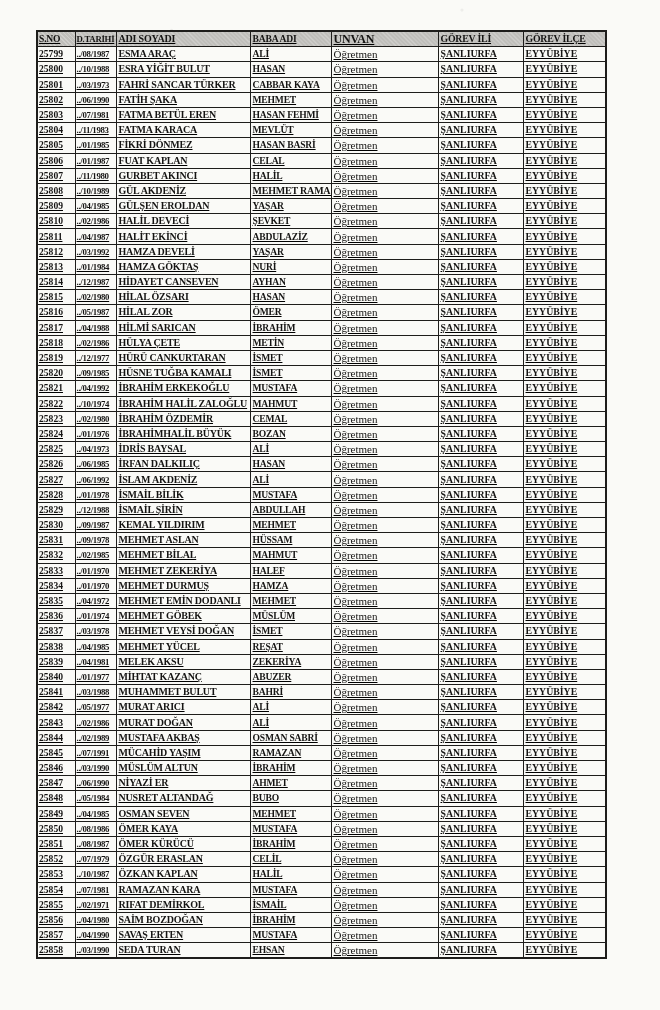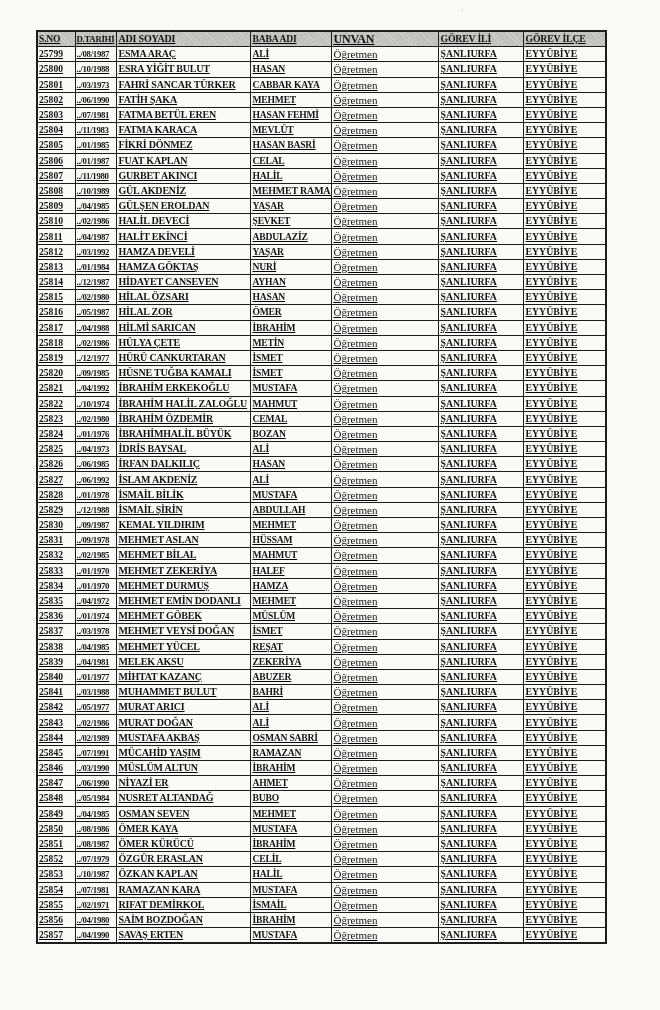--- a/index.html
+++ b/index.html
@@ -608,15 +608,24 @@
         </tr>
         <tr>
           <td class="col-sno">25857</td>
           <td class="col-dtarihi">../04/1990</td>
           <td class="col-adi">SAVAŞ ERTEN</td>
           <td class="col-baba">MUSTAFA</td>
           <td class="col-unvan">Öğretmen</td>
           <td class="col-ili">ŞANLIURFA</td>
           <td class="col-ilce">EYYÜBİYE</td>
         </tr>
+        <tr>
+          <td class="col-sno">25858</td>
+          <td class="col-dtarihi">../03/1990</td>
+          <td class="col-adi">SEDA TURAN</td>
+          <td class="col-baba">EHSAN</td>
+          <td class="col-unvan">Öğretmen</td>
+          <td class="col-ili">ŞANLIURFA</td>
+          <td class="col-ilce">EYYÜBİYE</td>
+        </tr>
       </tbody>
   </table>
 </div>
 
 </body></html>

